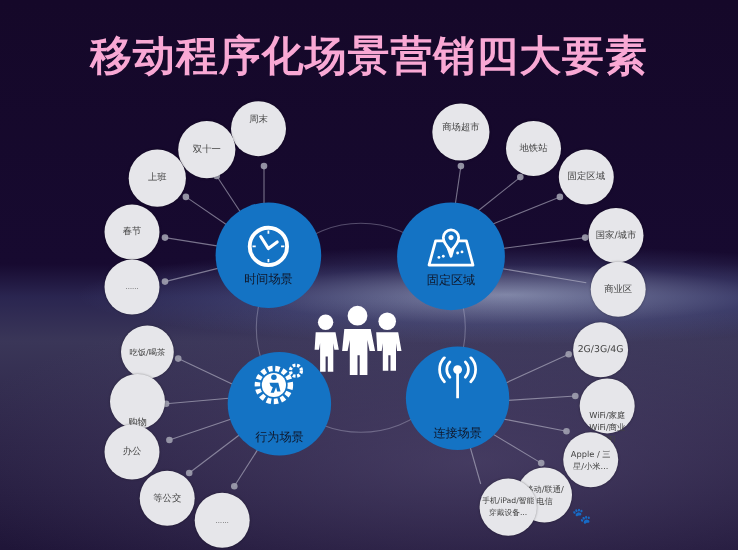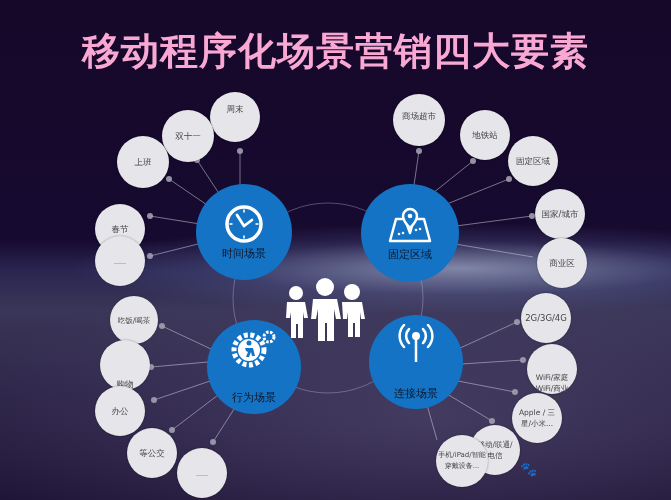--- a/index.html
+++ b/index.html
@@ -97,21 +97,21 @@
 
 <div class="bubble" style="left:210px;top:92px;width:50px;height:50px;">
     <span style="margin-top:-16px;">周末</span>
   </div>
 <div class="bubble" style="left:162px;top:110px;width:52px;height:52px;">
     <span>双十一</span>
   </div>
 <div class="bubble" style="left:117px;top:136px;width:52px;height:52px;">
     <span>上班</span>
   </div>
-<div class="bubble" style="left:95px;top:204px;width:50px;height:50px;">
+<div class="bubble" style="left:95px;top:186px;width:50px;height:50px;">
     <span>春节</span>
   </div>
 <div class="bubble" style="left:95px;top:236px;width:50px;height:50px;">
     <span style="font-size:6px;">……</span>
   </div>
 
 <div class="bubble" style="left:393px;top:94px;width:52px;height:52px;">
     <span style="margin-top:-8px;">商场超市</span>
   </div>
 <div class="bubble" style="left:460px;top:110px;width:50px;height:50px;">

